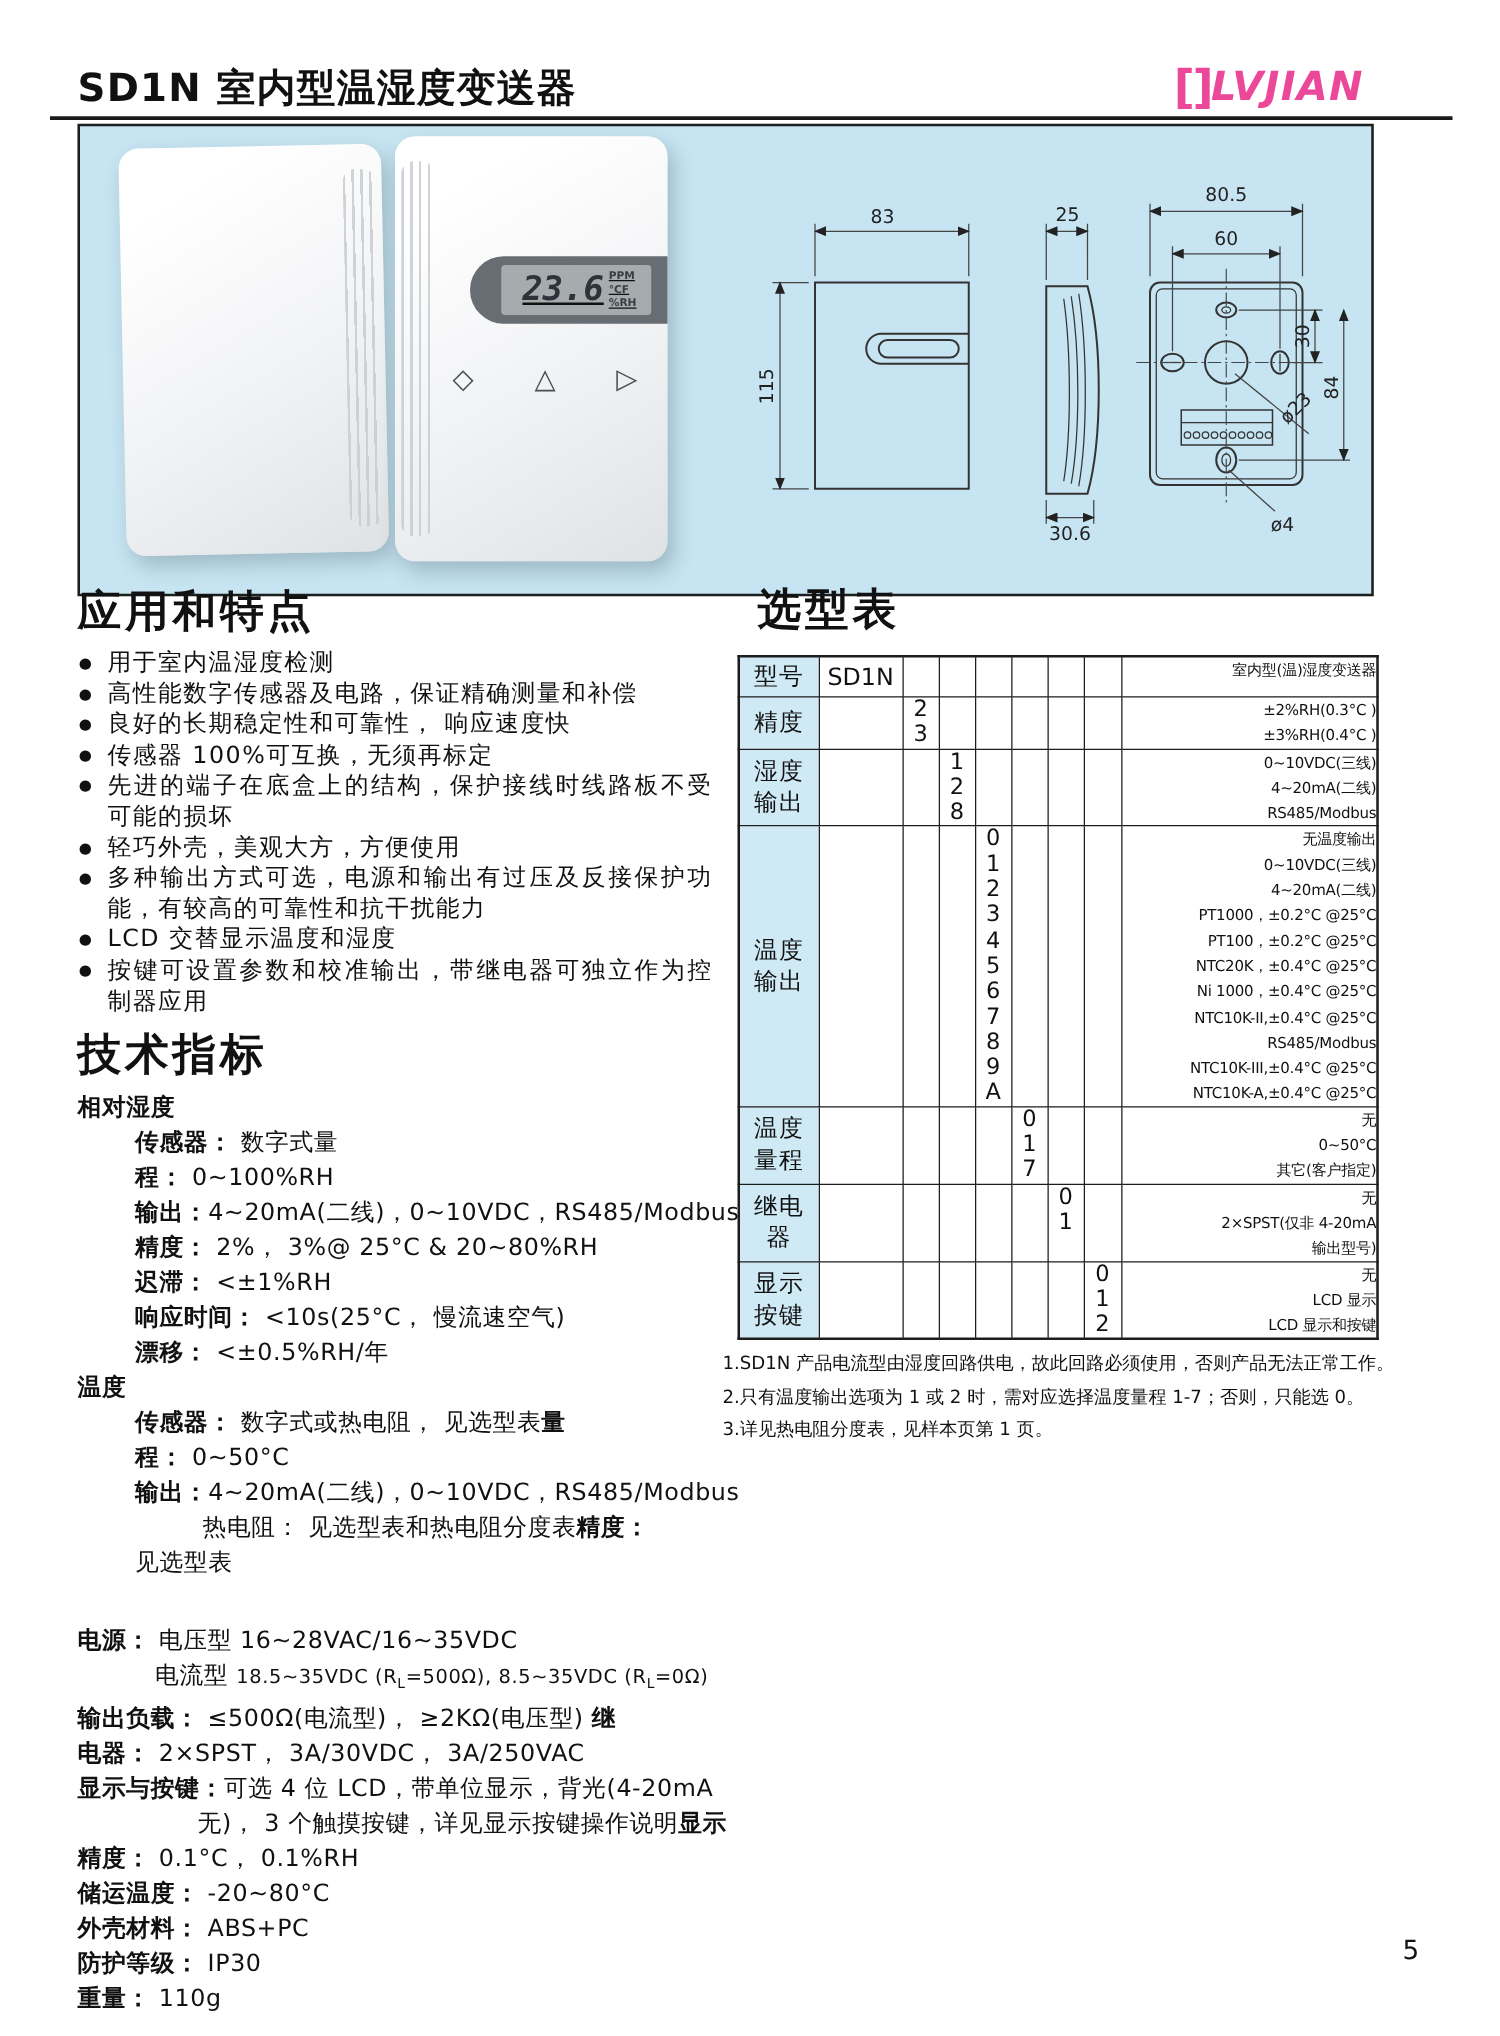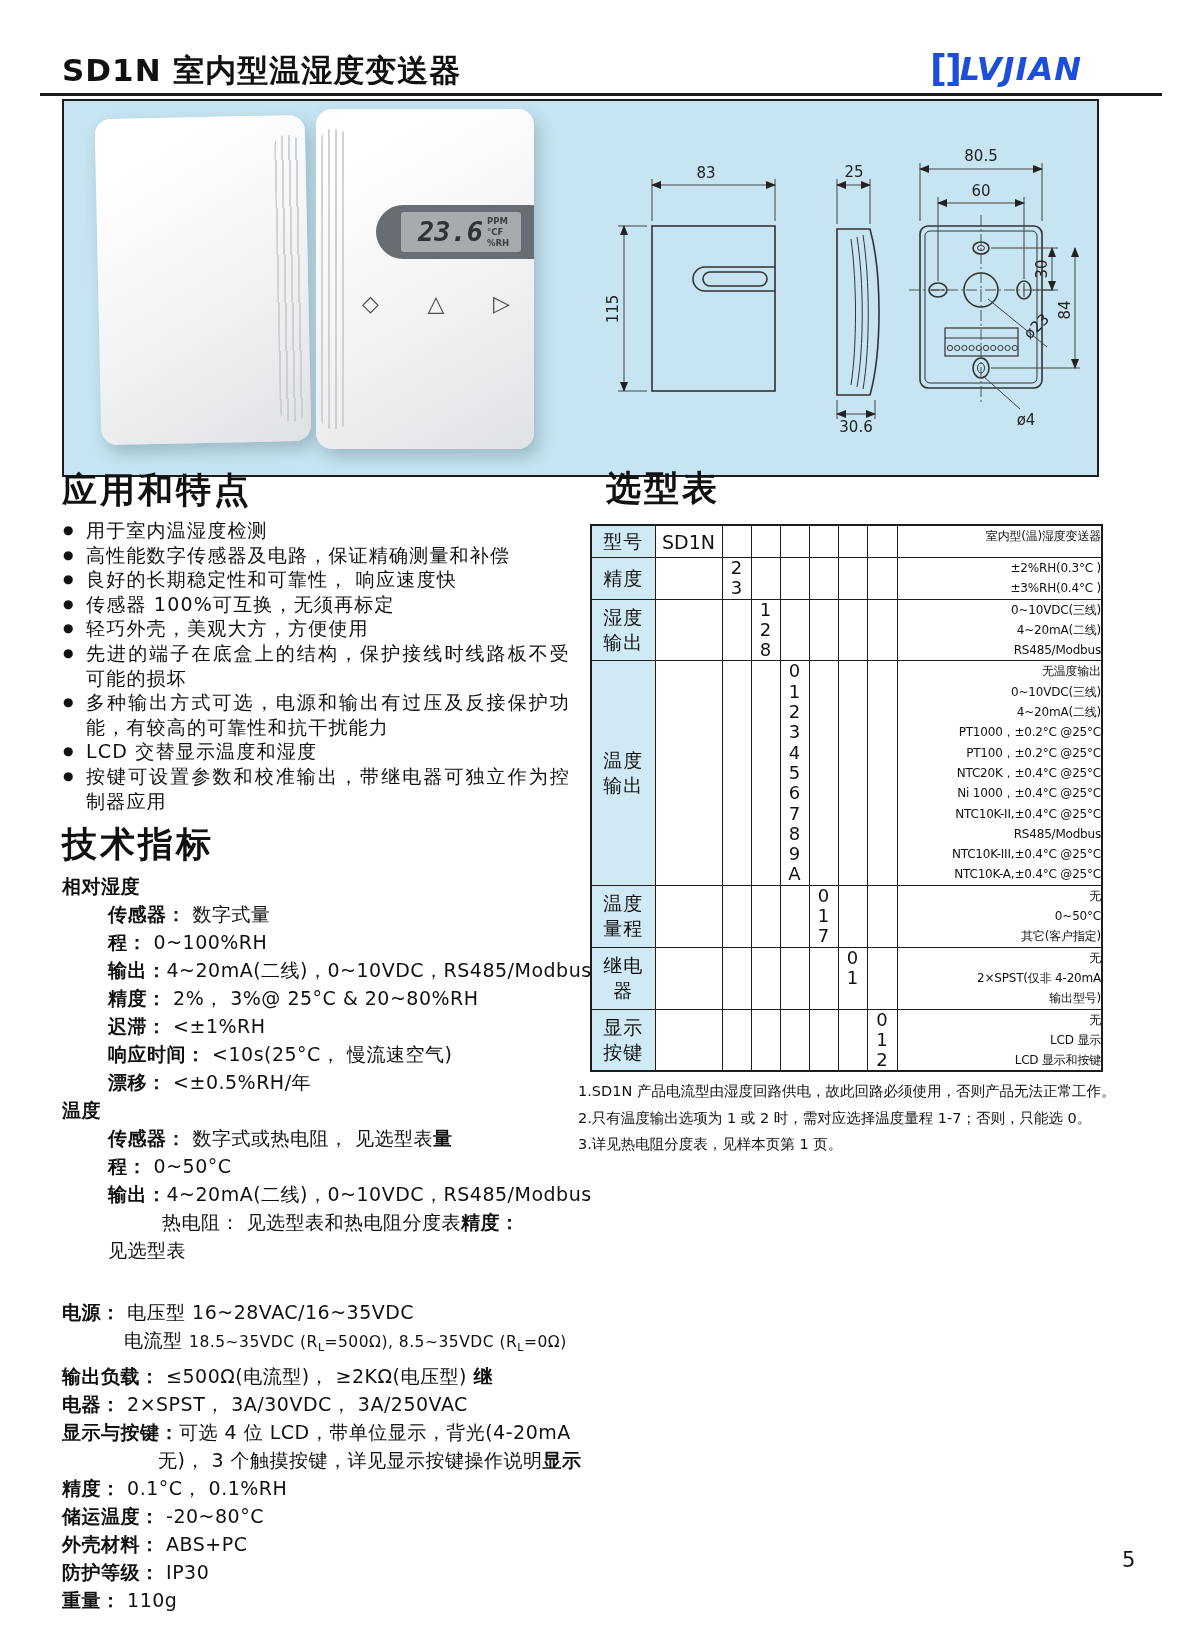--- a/index.html
+++ b/index.html
@@ -1,39 +1,39 @@
 <!DOCTYPE html>
 <html><head>
 <meta charset="utf-8">
 <style>
   html,body{margin:0;padding:0;background:#fff;}
   .page{position:relative;width:1200px;height:1629px;background:#fff;overflow:hidden;
         font-family:"DejaVu Sans","Liberation Sans",sans-serif;color:#111;}
 
   
   .doc-title{position:absolute;left:62px;top:50px;font-size:31px;font-weight:bold;letter-spacing:1px;white-space:nowrap;}
-  .logo{position:absolute;left:930px;top:48px;width:170px;text-align:left;color:#1d4ed8;white-space:nowrap;}
+  .logo{position:absolute;left:930px;top:48px;width:170px;text-align:center;color:#ec4899;white-space:nowrap;}
   .logo .brk{font-weight:900;font-size:37px;letter-spacing:-2px;vertical-align:-2px;}
   .logo .brand{font-weight:900;font-style:italic;font-size:32px;letter-spacing:1px;}
   .top-rule{position:absolute;left:40px;top:93px;width:1122px;height:3px;background:#1a1a1a;}
 
   
   .banner{position:absolute;left:62px;top:99px;width:1037px;height:378px;background:#c6e4f1;
           border:2px solid #1d1d1d;box-sizing:border-box;}
   .device{position:absolute;border-radius:16px;background:linear-gradient(150deg,#ffffff 15%,#f2f3f5 55%,#dfe2e5 100%);
           box-shadow:5px 8px 16px rgba(40,60,70,.25);}
   .dev-left{left:34px;top:16px;width:210px;height:326px;transform:rotate(-1.2deg);}
   .dev-right{left:252px;top:8px;width:218px;height:340px;}
   .vents{position:absolute;top:20px;bottom:20px;width:26px;border-radius:10px;
          background:repeating-linear-gradient(90deg,#c7ccd0 0 2px,rgba(255,255,255,0) 2px 7px);opacity:.85;}
   .vents.r{right:5px;}
   .vents.l{left:5px;}
   .lcd-recess{position:absolute;right:0;top:96px;width:158px;height:54px;background:#676d73;border-radius:28px 0 0 28px;}
   .lcd-screen{position:absolute;left:25px;top:7px;width:120px;height:40px;background:#a6abae;border-radius:3px;
-              display:flex;align-items:center;}
+              display:flex;align-items:center;text-decoration:underline;}
   .lcd-value{flex:1;text-align:right;font-family:"DejaVu Sans Mono","Liberation Mono",monospace;
              font-weight:bold;font-style:italic;font-size:27px;color:#2d3338;letter-spacing:0;line-height:38px;}
   .lcd-units{width:34px;padding-left:4px;font-size:8.5px;font-weight:bold;color:#383e43;line-height:11px;}
   .dev-btns{position:absolute;right:24px;top:182px;width:148px;display:flex;justify-content:space-between;
             color:#4a5055;font-size:22px;}
   .drawings{position:absolute;left:540px;top:16px;}
   .drawings text{font-family:"DejaVu Sans","Liberation Sans",sans-serif;font-size:15px;fill:#222;}
 
   
   .left-col{position:absolute;left:62px;top:474px;width:508px;}
@@ -206,22 +206,22 @@
     </svg>
   </div>
 
   <div class="left-col">
     <h2 class="sec-title">应用和特点</h2>
     <ul class="feat-list" id="feat-list">
         <li>用于室内温湿度检测</li>
         <li>高性能数字传感器及电路，保证精确测量和补偿</li>
         <li>良好的长期稳定性和可靠性， 响应速度快</li>
         <li>传感器 100%可互换，无须再标定</li>
+        <li>先进的端子在底盒上的结构，保护接线时线路板不受可能的损坏</li>
         <li>轻巧外壳，美观大方，方便使用</li>
-        <li>先进的端子在底盒上的结构，保护接线时线路板不受可能的损坏</li>
         <li>多种输出方式可选，电源和输出有过压及反接保护功能，有较高的可靠性和抗干扰能力</li>
         <li>LCD 交替显示温度和湿度</li>
         <li>按键可设置参数和校准输出，带继电器可独立作为控制器应用</li>
       </ul>
     <h2 class="sec-title tech-title">技术指标</h2>
     <div id="spec-lines">
         <div class="spec-line ind0"><span class="bold ">相对湿度</span></div>
         <div class="spec-line ind1"><span class="bold ">传感器：</span><span> 数字式量</span></div>
         <div class="spec-line ind1"><span class="bold ">程：</span><span> 0~100%RH</span></div>
         <div class="spec-line ind1"><span class="bold ">输出：</span><span>4~20mA(二线)，0~10VDC，RS485/Modbus</span></div>

